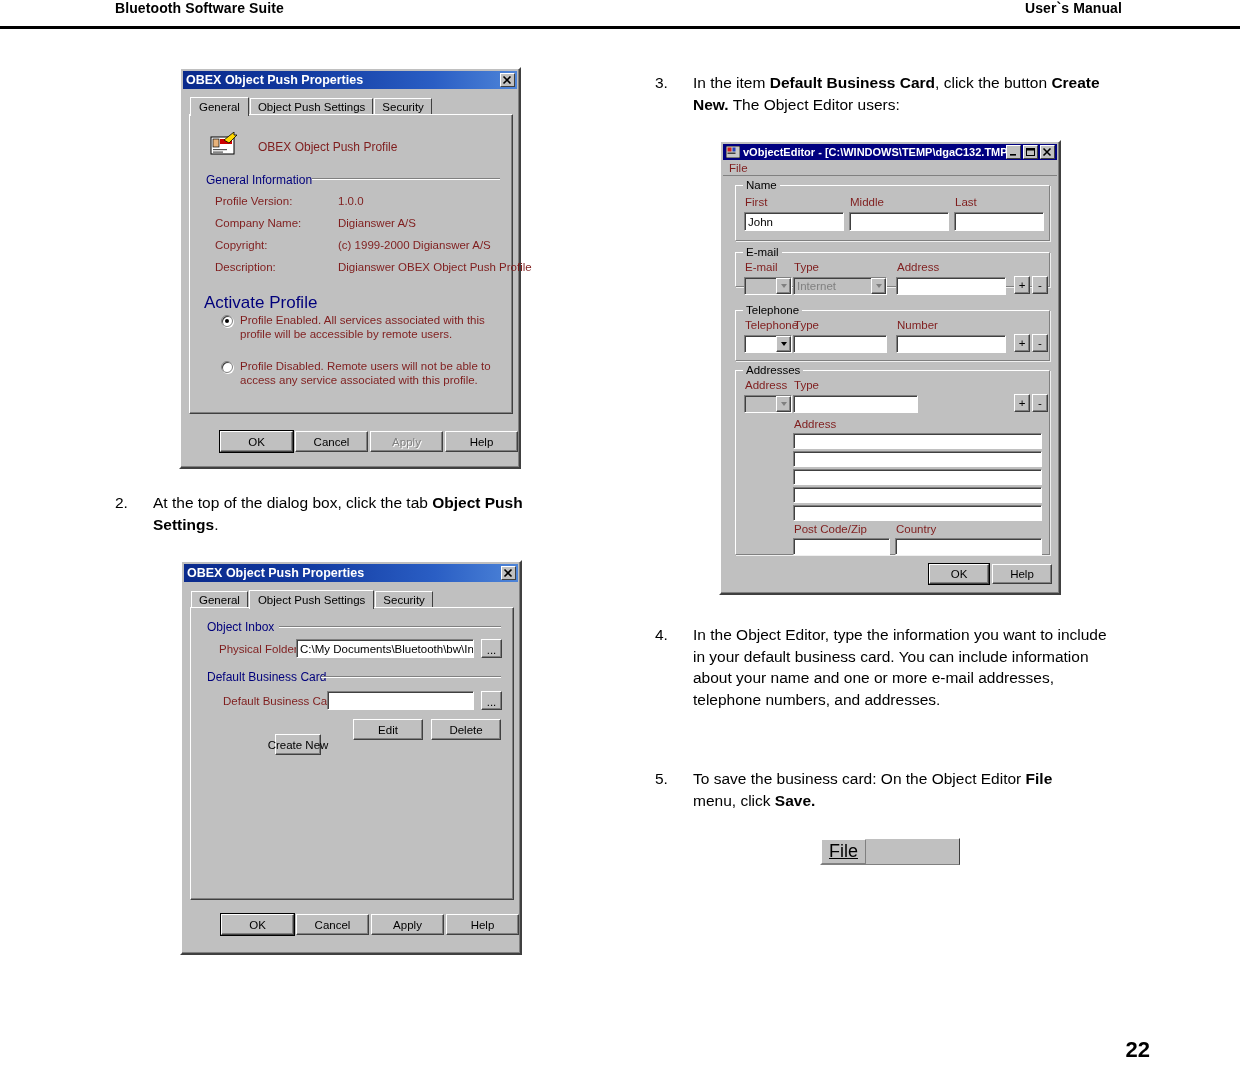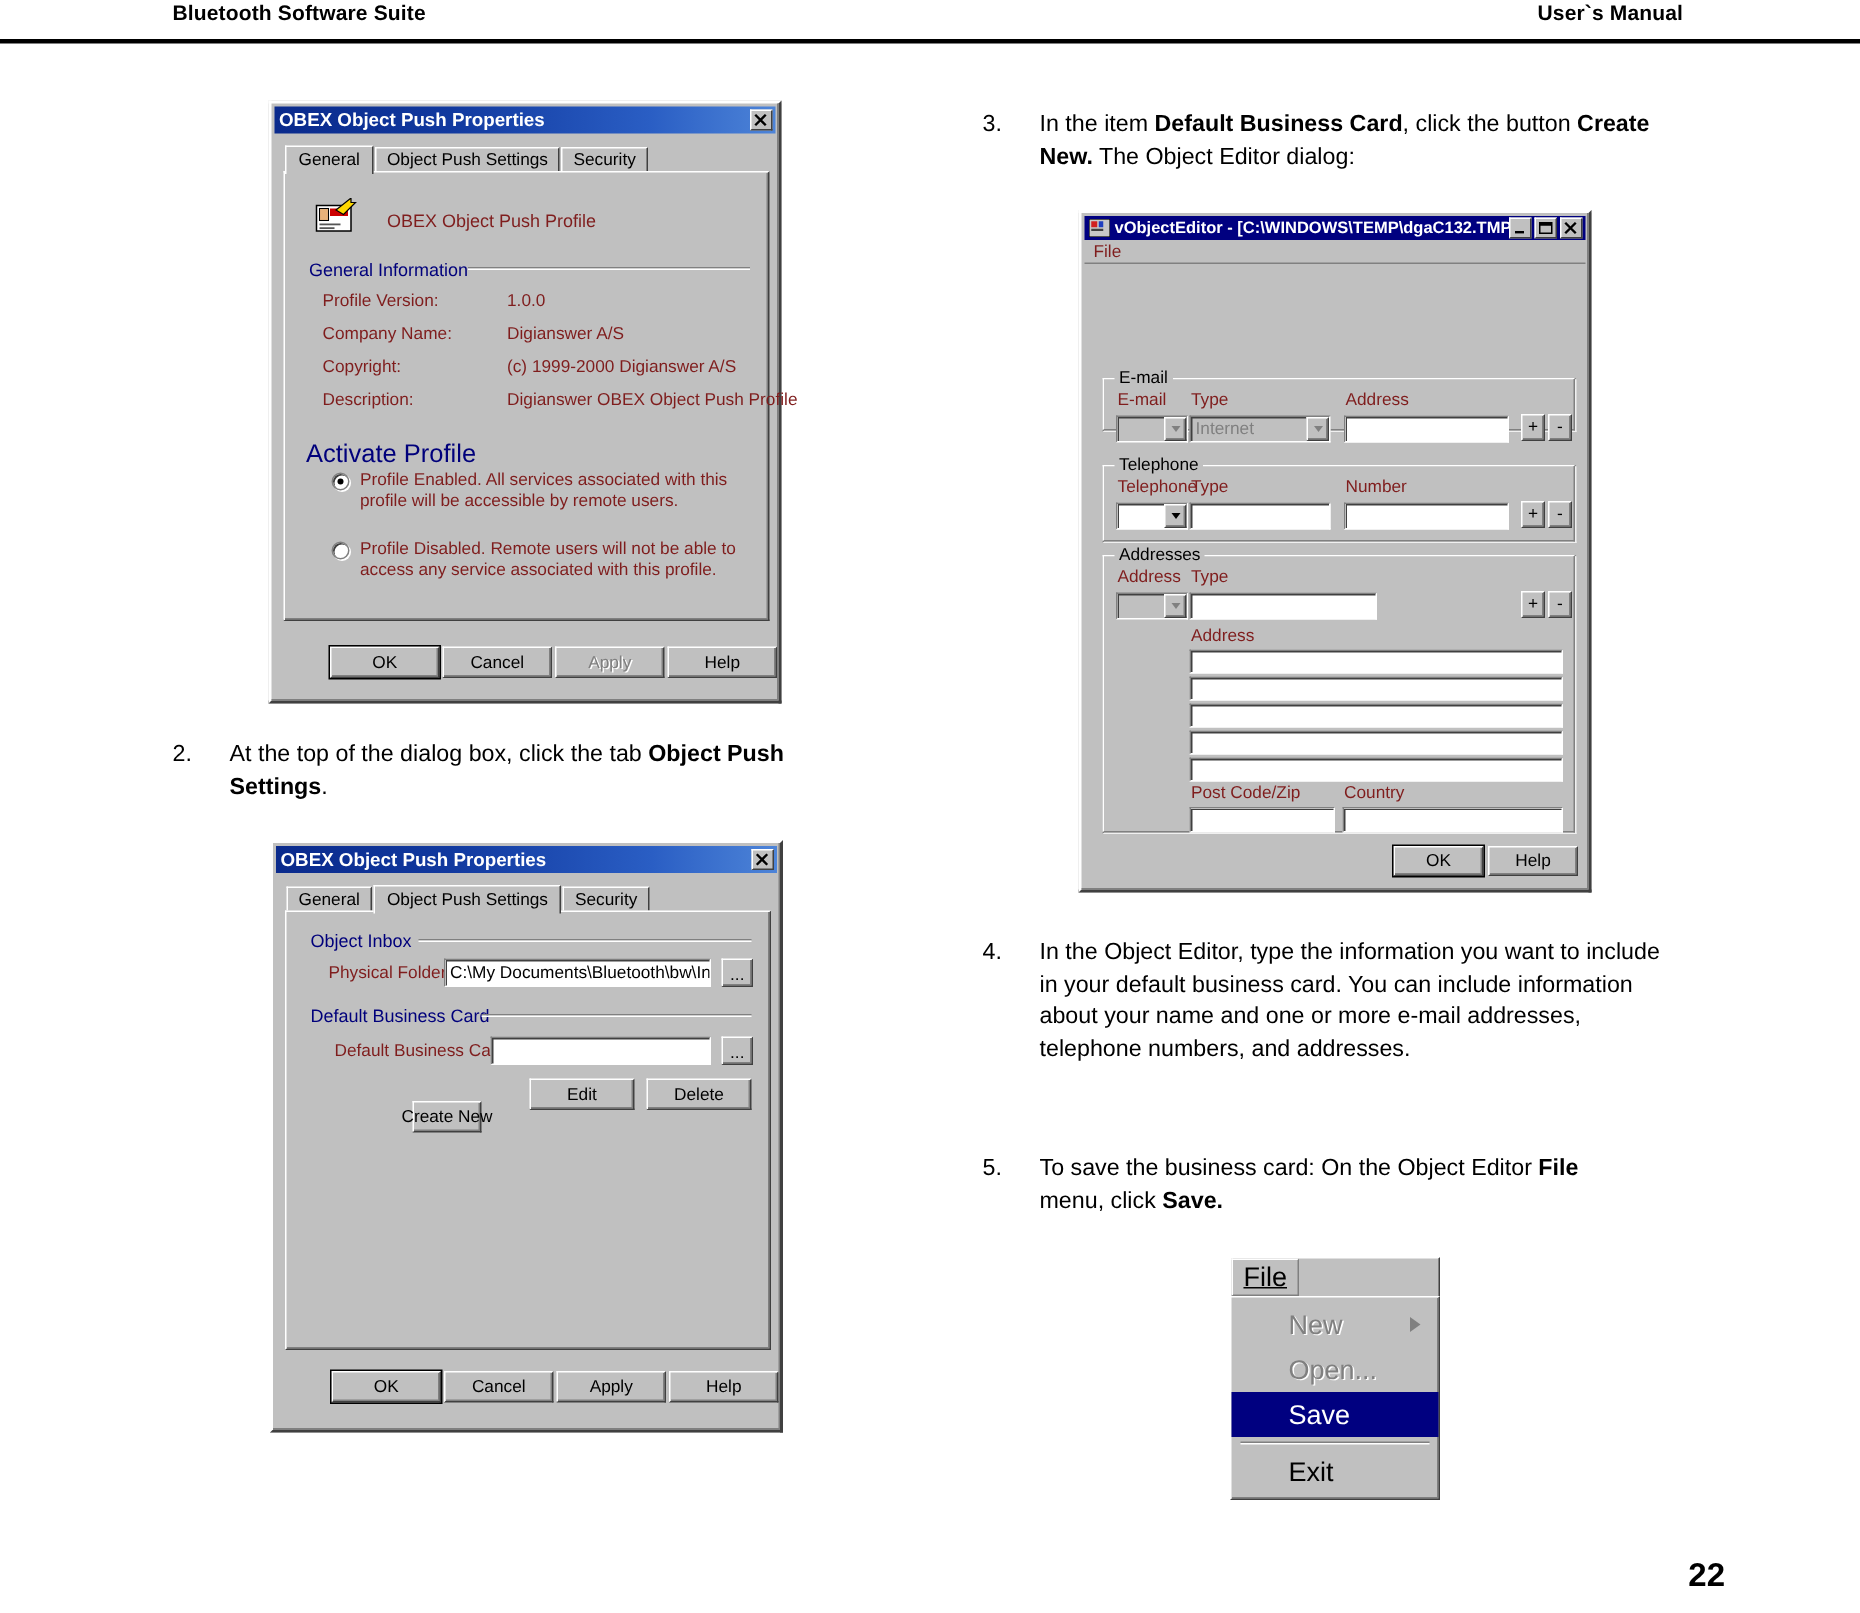--- a/index.html
+++ b/index.html
@@ -326,21 +326,21 @@
   </div>
 
   <div class="btn default" style="left:39px; top:352px; width:73px; height:21px;">OK</div>
   <div class="btn" style="left:114px; top:352px; width:73px; height:21px;">Cancel</div>
   <div class="btn" style="left:189px; top:352px; width:73px; height:21px;">Apply</div>
   <div class="btn" style="left:264px; top:352px; width:73px; height:21px;">Help</div>
 </div>
 
 <div class="step" style="left:655px; top:72px; width:450px;">
   <span class="num">3.</span>
-  <span class="txt"><span>In the item </span><b>Default Business Card</b><span>, click the button </span><b>Create New.</b><span> The Object Editor dialog:</span></span>
+  <span class="txt"><span>In the item </span><b>Default Business Card</b><span>, click the button </span><b>Create New.</b><span> The Object Editor users:</span></span>
 </div>
 
 <div class="win" style="left:719px; top:140px; width:342px; height:455px;">
   <div class="win-inner-shadow"></div>
 
   <div class="titlebar solid" style="height:16px;">
     <span style="flex:0 0 auto; width:14px; height:12px; margin-right:3px; display:inline-block;">
       <svg width="14" height="12" viewBox="0 0 14 12">
         <rect x="0" y="0" width="14" height="12" fill="#c8c8c8" stroke="#000" stroke-width="0.8"></rect>
         <rect x="1.5" y="1.5" width="4" height="4" fill="#d02020"></rect>
@@ -366,20 +366,30 @@
           <path d="M1.5 1.5 L8.5 8.5 M8.5 1.5 L1.5 8.5" stroke="#000" stroke-width="1.6" fill="none"></path>
         </svg>
       </span>
     </span>
   </div>
 
   <div style="position:absolute; left:2px; top:19px; right:2px; height:15px; background:#c0c0c0; border-bottom:1px solid #808080;">
     <span class="lbl" style="left:6px; top:1px;">File</span>
   </div>
 
+  <div class="gb" style="left:14px; top:43px; width:316px; height:57px;">
+    <div class="gb-in"></div>
+    <div class="gb-legend">Name</div>
+    <div class="lbl" style="left:9px; top:10px;">First</div>
+    <div class="tf" style="left:8px; top:26px; width:100px; height:19px;">John</div>
+    <div class="lbl" style="left:114px; top:10px;">Middle</div>
+    <div class="tf" style="left:113px; top:26px; width:100px; height:19px;"></div>
+    <div class="lbl" style="left:219px; top:10px;">Last</div>
+    <div class="tf" style="left:218px; top:26px; width:90px; height:19px;"></div>
+  </div>
 
   <div class="gb" style="left:14px; top:110px; width:316px; height:36px;">
     <div class="gb-in"></div>
     <div class="gb-legend">E-mail</div>
     <div class="lbl" style="left:9px; top:8px;">E-mail</div>
     <div class="combo disabled" style="left:8px; top:24px; width:48px; height:18px;">
       <span></span>
       <span class="arrow">
           <i></i>
         </span>
@@ -464,29 +474,13 @@
               border-top:1px solid #ffffff; border-left:1px solid #ffffff;
               border-right:1px solid #404040; border-bottom:1px solid #808080;">
     <div style="position:absolute; left:0px; top:0px; width:45px; height:25px; background:#c0c0c0;
                 border-top:1px solid #ffffff; border-left:1px solid #ffffff;
                 border-right:1px solid #808080; border-bottom:1px solid #808080;
                 display:flex; align-items:center; justify-content:center; font-size:18px;">
       <span style="text-decoration:underline; text-decoration-skip-ink:none;">File</span>
     </div>
   </div>
 
-  <div class="menu-pop" style="left:0px; top:26px; width:140px;">
-    <div class="mi disabled">
-      <span>New</span>
-      <span class="sub-arrow"></span>
-    </div>
-    <div class="mi disabled">
-      <span>Open...</span>
-    </div>
-    <div class="mi sel">
-      <span>Save</span>
-    </div>
-    <div class="mi-sep"></div>
-    <div class="mi">
-      <span>Exit</span>
-    </div>
-  </div>
 </div>
 
 </body></html>

